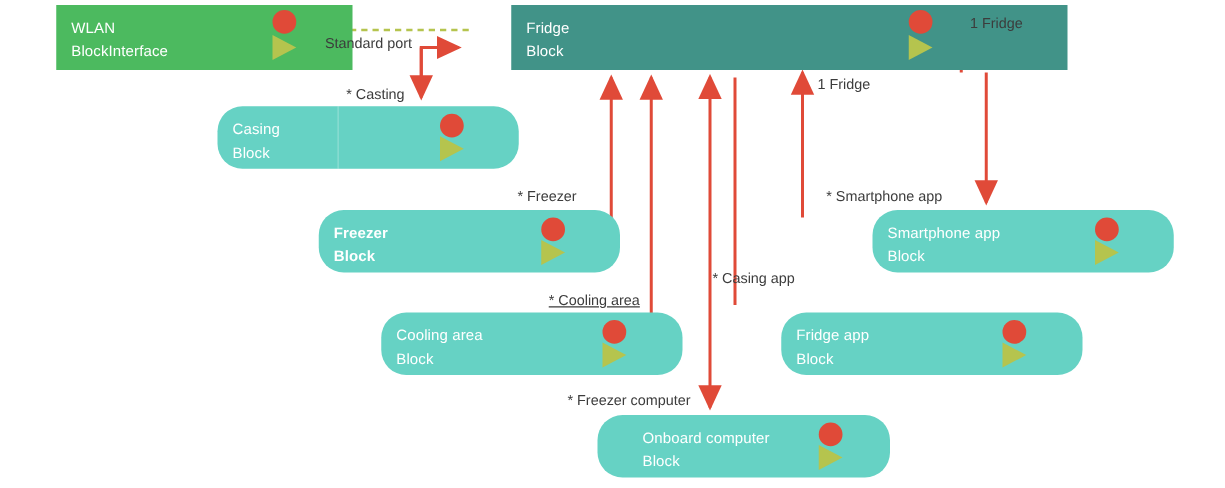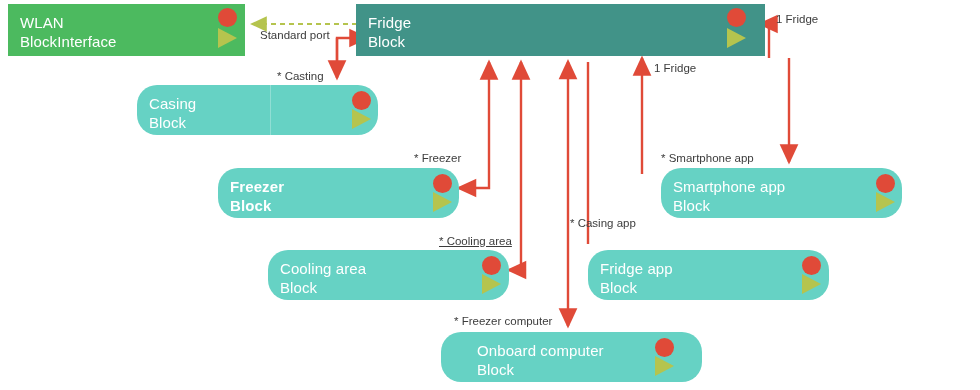--- a/index.html
+++ b/index.html
@@ -15,23 +15,24 @@
     width: 980px;
     height: 390px;
     background: #ffffff;
     overflow: hidden;
   }
   .block {
     position: absolute;
     box-sizing: border-box;
     color: #ffffff;
     padding: 9px 12px;
-    font-size: 15px;
+    font-size: 12px;
     line-height: 19px;
     letter-spacing: 0.1px;
+    margin-left: 37px;
   }
   .block .line1 { display: block; white-space: nowrap; }
   .block .line2 { display: block; white-space: nowrap; }
   .block-green  { background: #4cba5f; }
   .block-teal   { background: #419388; }
   .block-light  { background: #66d2c4; border-radius: 20px; }
   .port-circle {
     position: absolute;
     width: 19px;
     height: 19px;
@@ -126,21 +127,21 @@
     </g>
   </svg>
 
   <div class="block block-green" style="left:8px; top:4px; width:237px; height:52px;">
     <span class="line1">WLAN</span>
     <span class="line2">BlockInterface</span>
   </div>
   <div class="port-circle" style="left:218px; top:8px;"></div>
   <div class="port-tri" style="left:218px; top:28px;"></div>
 
-  <div class="block block-teal" style="left:356px; top:4px; width:409px; height:52px;">
+  <div class="block block-teal" style="left:372px; top:4px; width:445px; height:52px;">
     <span class="line1">Fridge</span>
     <span class="line2">Block</span>
   </div>
   <div class="port-circle" style="left:727px; top:8px;"></div>
   <div class="port-tri" style="left:727px; top:28px;"></div>
 
   <div class="block block-light" style="left:137px; top:85px; width:241px; height:50px;">
     <span class="line1">Casing</span>
     <span class="line2">Block</span>
   </div>
@@ -155,21 +156,21 @@
   <div class="port-circle" style="left:433px; top:174px;"></div>
   <div class="port-tri" style="left:433px; top:192px;"></div>
 
   <div class="block block-light" style="left:268px; top:250px; width:241px; height:50px;">
     <span class="line1">Cooling area</span>
     <span class="line2">Block</span>
   </div>
   <div class="port-circle" style="left:482px; top:256px;"></div>
   <div class="port-tri" style="left:482px; top:274px;"></div>
 
-  <div class="block block-light" style="left:441px; top:332px; width:261px; height:50px;padding-left:36px;">
+  <div class="block block-light" style="left:441px; top:332px; width:234px; height:50px;padding-left:36px;">
     <span class="line1">Onboard computer</span>
     <span class="line2">Block</span>
   </div>
   <div class="port-circle" style="left:655px; top:338px;"></div>
   <div class="port-tri" style="left:655px; top:356px;"></div>
 
   <div class="block block-light" style="left:588px; top:250px; width:241px; height:50px;">
     <span class="line1">Fridge app</span>
     <span class="line2">Block</span>
   </div>

